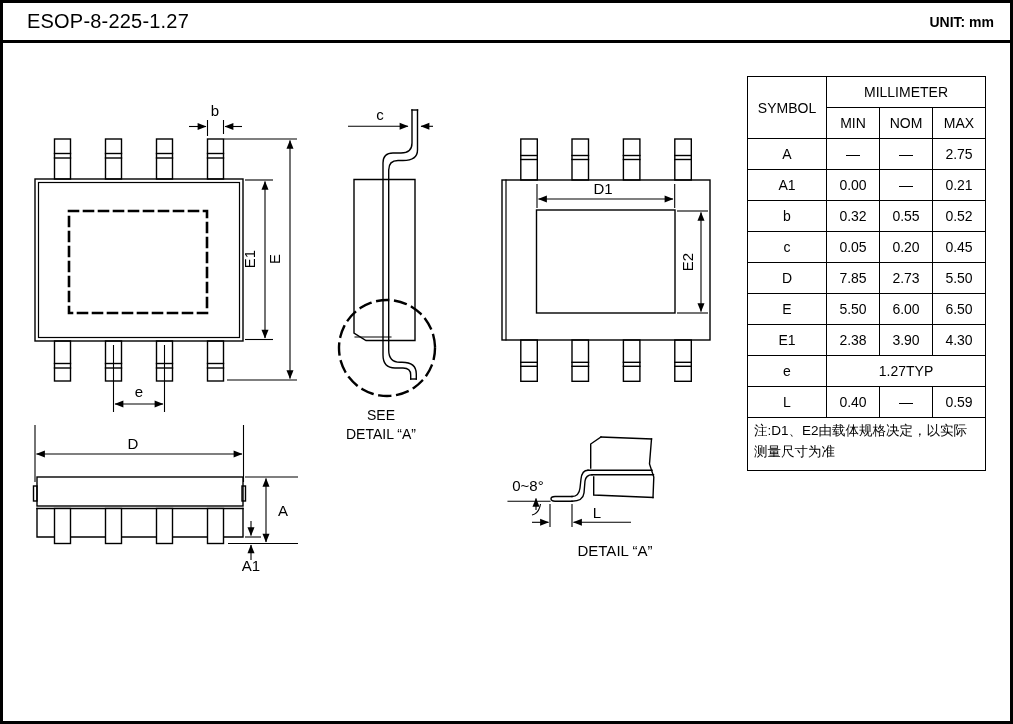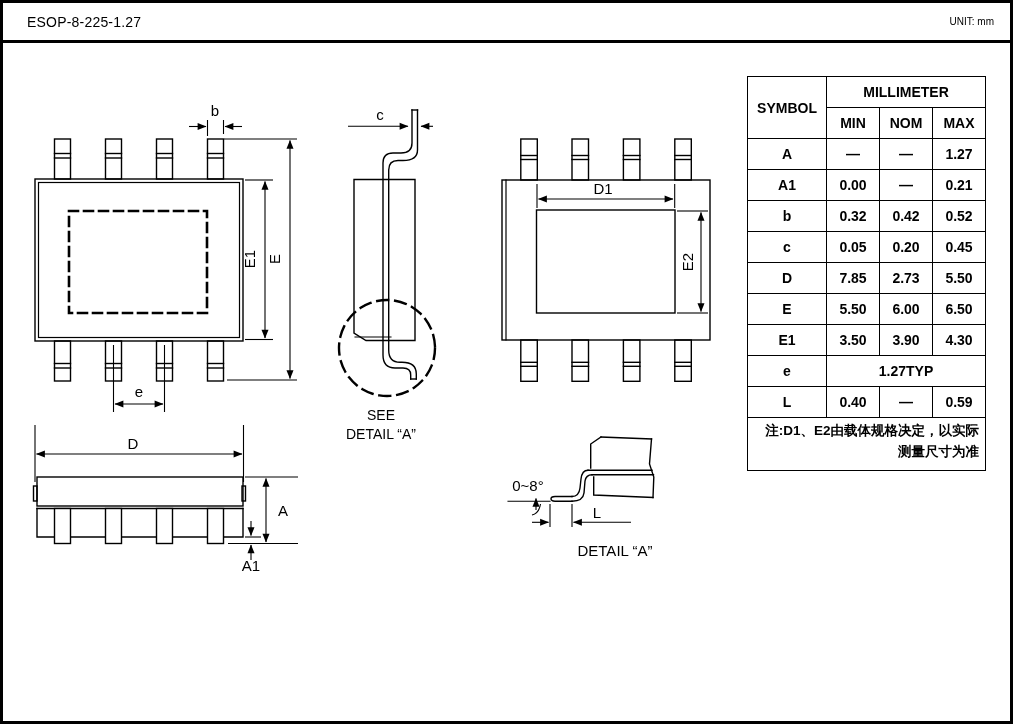--- a/index.html
+++ b/index.html
@@ -6,39 +6,39 @@
   .page{
     position:relative;width:1013px;height:724px;box-sizing:border-box;
     background:#fff;border:3px solid #000;overflow:hidden;
     font-family:"Liberation Sans",sans-serif;color:#000;
   }
   .titlebar{
     position:absolute;left:0;top:0;width:100%;height:40px;box-sizing:border-box;
     border-bottom:3px solid #000;display:flex;align-items:center;justify-content:space-between;
     padding:0 16px 0 24px;
   }
-  .titlebar .title{font-size:14px;letter-spacing:.2px;}
-  .titlebar .unit{font-size:10px;}
+  .titlebar .title{font-size:20px;letter-spacing:.2px;}
+  .titlebar .unit{font-size:14px;font-weight:bold;}
   svg.drawing{position:absolute;left:0;top:0;width:1007px;height:718px;}
   svg text{font-family:"Liberation Sans",sans-serif;fill:#000;stroke:none;}
   .dimtxt{font-size:15px;}
   .smalltxt{font-size:14px;}
 
   table.dim{
     position:absolute;left:744px;top:73px;width:238px;
     border-collapse:collapse;table-layout:fixed;background:#fff;
   }
   table.dim th,table.dim td{
     border:1.4px solid #000;text-align:center;vertical-align:middle;
-    font-size:14px;font-weight:bold;padding:0;height:30px;overflow:hidden;
+    font-size:14px;font-weight:normal;padding:0;height:30px;overflow:hidden;
   }
   table.dim .h1{height:29px;}
   table.dim .h2{height:28px;margin-top:20px;}
   table.dim td.note{
-    text-align:right;padding:3px 6px;height:46px;font-size:13.5px;line-height:1.55;
+    text-align:left;padding:3px 6px;height:46px;font-size:13.5px;line-height:1.55;
     vertical-align:top;
   }
 </style>
 </head>
 <body>
 
 <div class="page">
 
   <div class="titlebar">
     <span class="title">ESOP-8-225-1.27</span>
@@ -244,32 +244,32 @@
     </tr>
     <tr class="h2">
       <th>MIN</th>
       <th>NOM</th>
       <th>MAX</th>
     </tr>
     <tr>
       <td>A</td>
       <td>—</td>
       <td>—</td>
-      <td>1.27</td>
+      <td>2.75</td>
     </tr>
     <tr>
       <td>A1</td>
       <td>0.00</td>
       <td>—</td>
       <td>0.21</td>
     </tr>
     <tr>
       <td>b</td>
       <td>0.32</td>
-      <td>0.42</td>
+      <td>0.55</td>
       <td>0.52</td>
     </tr>
     <tr>
       <td>c</td>
       <td>0.05</td>
       <td>0.20</td>
       <td>0.45</td>
     </tr>
     <tr>
       <td>D</td>
@@ -278,21 +278,21 @@
       <td>5.50</td>
     </tr>
     <tr>
       <td>E</td>
       <td>5.50</td>
       <td>6.00</td>
       <td>6.50</td>
     </tr>
     <tr>
       <td>E1</td>
-      <td>3.50</td>
+      <td>2.38</td>
       <td>3.90</td>
       <td>4.30</td>
     </tr>
     <tr>
       <td>e</td>
       <td colspan="3">1.27TYP</td>
     </tr>
     <tr>
       <td>L</td>
       <td>0.40</td>

